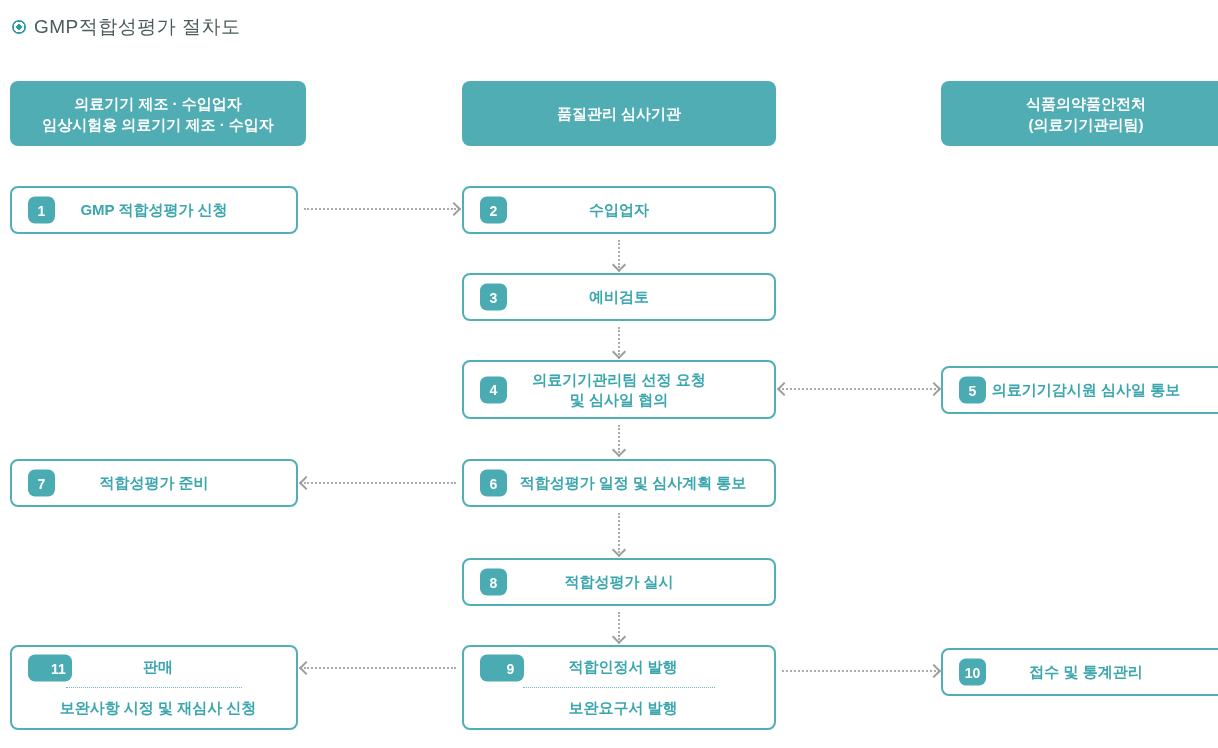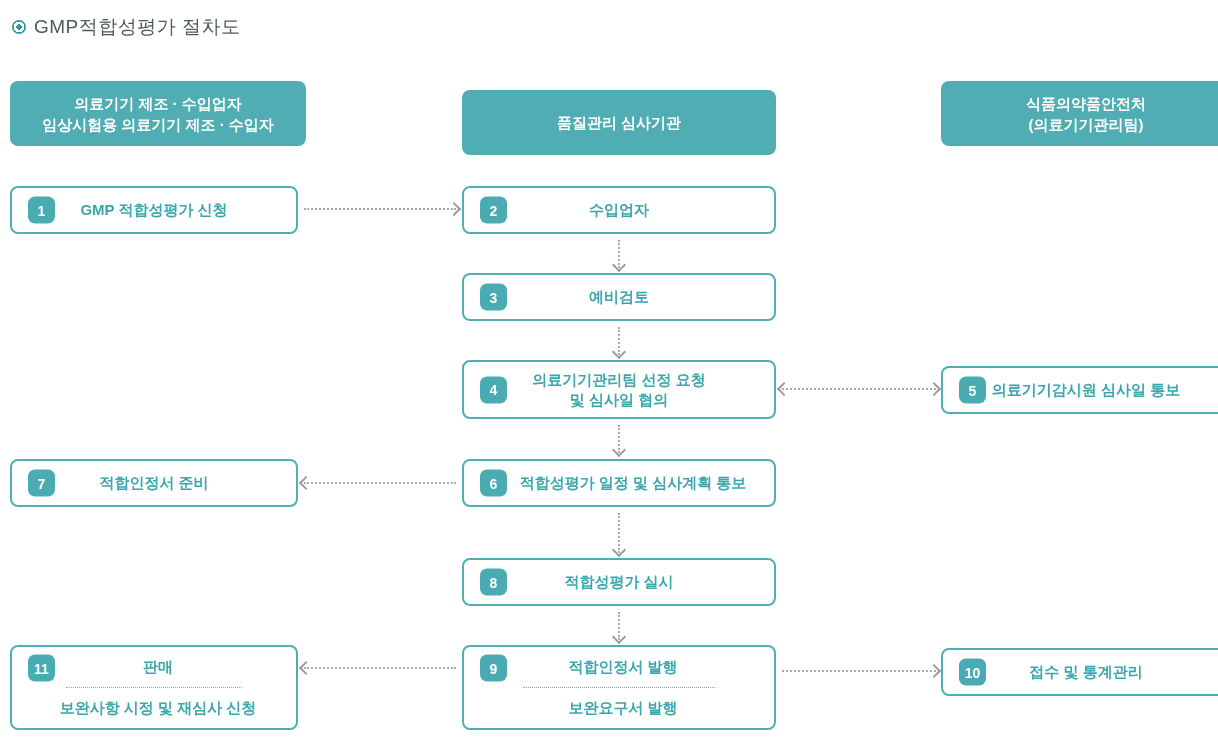--- a/index.html
+++ b/index.html
@@ -17,21 +17,21 @@
     color:#ffffff;font-weight:bold;font-size:15px;line-height:21px;
     display:flex;flex-direction:column;justify-content:center;align-items:center;text-align:center;}
 
   
   .flow-box{position:absolute;background:#ffffff;border:2px solid #4fafb5;border-radius:8px;
     box-sizing:border-box;color:#3aa6ad;font-weight:bold;font-size:15px;
     display:flex;flex-direction:column;justify-content:center;align-items:center;text-align:center;}
   .badge{position:absolute;left:16px;top:50%;transform:translateY(-50%);
     width:27px;height:27px;border-radius:7px;background:#4aacb2;color:#ffffff;
     font-size:14px;font-weight:bold;display:flex;align-items:center;justify-content:center;}
-  .badge.top-badge{top:21px;}
+  .badge.top-badge{top:21px;padding-left:17px;}
   .flow-box .label{display:block;line-height:20px;}
   .flow-box.split{justify-content:flex-start;}
   .flow-box.split .row{height:42px;display:flex;align-items:center;justify-content:center;width:100%;padding-left:8px;}
   .flow-box.split .sep{width:62%;border-top:1px dotted #6fb9bf;height:0;}
 
   
   .arr-h{position:absolute;height:0;border-top:2px dotted #ababab;}
   .arr-v{position:absolute;width:0;border-left:2px dotted #ababab;}
   .chev{position:absolute;width:8px;height:8px;border-top:2px solid #9c9c9c;border-right:2px solid #9c9c9c;display:block;}
   .chev.right{right:-3px;top:-6px;transform:rotate(45deg);}
@@ -45,21 +45,21 @@
 
   <div class="page-title">
     <span class="bullet"></span>
     <span>GMP적합성평가 절차도</span>
   </div>
 
   <div class="hdr" style="left:10px;top:81px;width:296px;">
     <span>의료기기 제조 · 수입업자</span>
     <span>임상시험용 의료기기 제조 · 수입자</span>
   </div>
-  <div class="hdr" style="left:462px;top:81px;width:314px;margin-top:9px;">
+  <div class="hdr" style="left:462px;top:81px;width:314px;">
     <span>품질관리 심사기관</span>
   </div>
   <div class="hdr" style="left:941px;top:81px;width:290px;">
     <span>식품의약품안전처</span>
     <span>(의료기기관리팀)</span>
   </div>
 
   <div class="flow-box" style="left:10px;top:186px;width:288px;height:48px;">
     <span class="badge">1</span>
     <span class="label">GMP 적합성평가 신청</span>
@@ -81,21 +81,21 @@
     <span class="label">및 심사일 협의</span>
   </div>
 
   <div class="flow-box" style="left:941px;top:366px;width:290px;height:48px;">
     <span class="badge">5</span>
     <span class="label">의료기기감시원 심사일 통보</span>
   </div>
 
   <div class="flow-box" style="left:10px;top:459px;width:288px;height:48px;">
     <span class="badge">7</span>
-    <span class="label">적합인정서 준비</span>
+    <span class="label">적합성평가 준비</span>
   </div>
 
   <div class="flow-box" style="left:462px;top:459px;width:314px;height:48px;">
     <span class="badge">6</span>
     <span class="label" style="margin-left:28px;">적합성평가 일정 및 심사계획 통보</span>
   </div>
 
   <div class="flow-box" style="left:462px;top:558px;width:314px;height:48px;">
     <span class="badge">8</span>
     <span class="label">적합성평가 실시</span>

